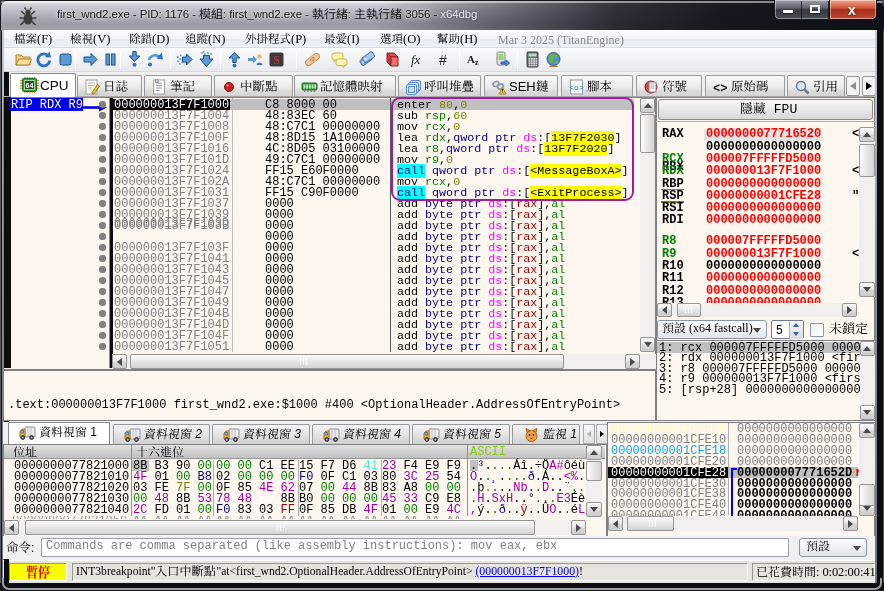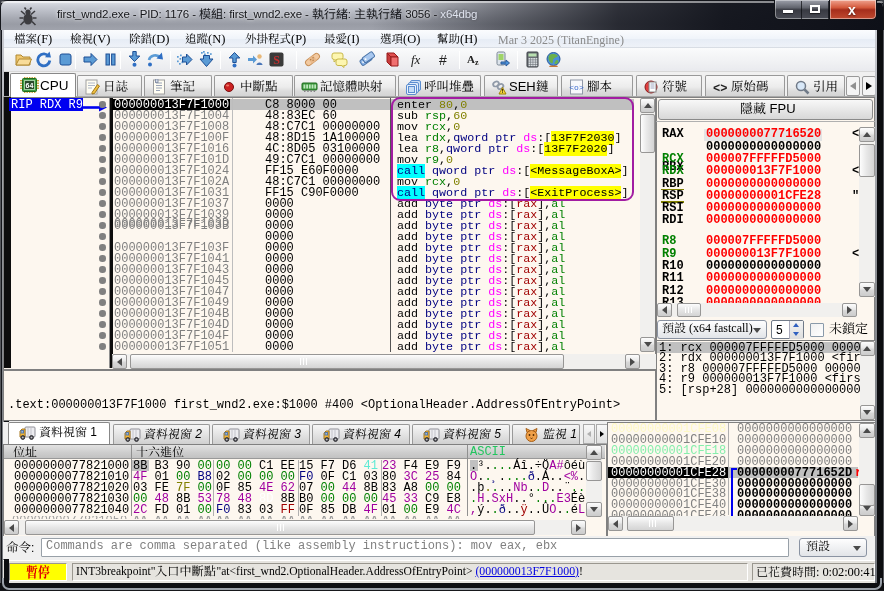--- a/index.html
+++ b/index.html
@@ -608,21 +608,21 @@
 <div style="position:absolute;left:306px;top:358px;width:1px;height:7px;background:#9a9a9a;border-right:1px solid #fff"></div>
 <div style="position:absolute;left:3px;top:370px;width:653px;height:51px;background:#fdf7ef;border:1px solid #808080"></div>
 <div style="position:absolute;line-height:0;left:8px;top:400px;"><span class="mono" style="color:#000">.text:000000013F7F1000 first_wnd2.exe:$1000 #400 &lt;OptionalHeader.AddressOfEntryPoint&gt;</span></div>
 <div style="position:absolute;left:656px;top:97px;width:219px;height:273px;background:#fdf7ef;border:1px solid #808080"></div>
 <div style="position:absolute;left:658px;top:99px;width:215px;height:21px;background:linear-gradient(180deg,#f8f8f8,#e8e8e8 50%,#d8d8d8);border:1px solid #8a8a8a;border-radius:3px"></div>
 <div style="position:absolute;line-height:0;left:740px;top:102px;"><svg width="26.0" height="13.0" viewBox="0 0 2000.0 1000.0" style="vertical-align:-1.82px">
       <g fill="#000" transform="translate(0,860.00) scale(1.000000,-1.000000)">
         <use href="#g49" x="0"></use>
         <use href="#g50" x="1000"></use>
       </g>
-    </svg><span style="font-size:13px;font-family:Liberation Sans, sans-serif"> FPU</span></div>
+    </svg><span style="font-size:13px;font-family:Liberation Mono, monospace"> FPU</span></div>
 <div style="position:absolute;left:656px;top:121px;width:221px;height:1px;background:#b0b0b0"></div>
 <div style="position:absolute;left:704px;top:128.8px;width:118px;height:12px;background:#e4e4e4"></div>
 <div style="position:absolute;line-height:0;left:662px;top:129.3px;"><span class="mono" style="color:#000;font-weight:bold;font-size:12px">RAX</span></div>
 <div style="position:absolute;line-height:0;left:706px;top:129.3px;"><span class="mono" style="color:#f00;font-weight:bold;font-size:12px">0000000077716520</span></div>
 <div style="position:absolute;line-height:0;left:852px;top:129.3px;"><span class="mono" style="color:#000;font-weight:bold">&lt;</span></div>
 <div style="position:absolute;line-height:0;left:662px;top:141.6px;margin-top:20px;"><span class="mono" style="color:#000;font-weight:bold;font-size:12px">RBX</span></div>
 <div style="position:absolute;line-height:0;left:706px;top:141.6px;"><span class="mono" style="color:#000;font-weight:bold;font-size:12px">0000000000000000</span></div>
 <div style="position:absolute;line-height:0;left:662px;top:153.9px;"><span class="mono" style="color:#008000;font-weight:bold;font-size:12px">RCX</span></div>
 <div style="position:absolute;line-height:0;left:706px;top:153.9px;"><span class="mono" style="color:#f00;font-weight:bold;font-size:12px">000007FFFFFD5000</span></div>
 <div style="position:absolute;line-height:0;left:662px;top:166.2px;"><span class="mono" style="color:#008000;font-weight:bold;font-size:12px">RDX</span></div>
@@ -851,21 +851,21 @@
       </g>
     </svg></div>
 <div style="position:absolute;line-height:0;left:136px;top:446px;"><svg width="48.0" height="12.0" viewBox="0 0 4000.0 1000.0" style="vertical-align:-1.68px">
       <g fill="#000" transform="translate(0,860.00) scale(1.000000,-1.000000)">
         <use href="#g62" x="0"></use>
         <use href="#g63" x="1000"></use>
         <use href="#g64" x="2000"></use>
         <use href="#g60" x="3000"></use>
       </g>
     </svg></div>
-<div style="position:absolute;line-height:0;left:470px;top:446.5px;"><span class="mono" style="color:#22c55e">ASCII</span></div>
+<div style="position:absolute;line-height:0;left:470px;top:446.5px;"><span class="mono" style="color:#84cc16">ASCII</span></div>
 <div style="position:absolute;left:131px;top:445px;width:1px;height:71px;background:#909090"></div>
 <div style="position:absolute;left:466.5px;top:445px;width:1px;height:71px;background:#909090"></div>
 <div style="position:absolute;left:213px;top:460px;width:1px;height:56px;background:#b0b0b0"></div>
 <div style="position:absolute;left:298px;top:460px;width:1px;height:56px;background:#b0b0b0"></div>
 <div style="position:absolute;left:381px;top:460px;width:1px;height:56px;background:#b0b0b0"></div>
 <div style="position:absolute;left:131.5px;top:460px;width:17px;height:11px;background:#c0c0c0"></div>
 <div style="position:absolute;left:469.5px;top:460px;width:8px;height:11px;background:#c0c0c0"></div>
 <div style="position:absolute;line-height:0;left:14px;top:460.5px;"><span class="mono" style="color:#000">0000000077821000</span></div>
 <div style="position:absolute;line-height:0;left:133px;top:460.5px;"><span class="mono" style="color:#000">8B</span></div>
 <div style="position:absolute;line-height:0;left:154.5px;top:460.5px;"><span class="mono" style="color:#000">B3</span></div>
@@ -893,21 +893,21 @@
 <div style="position:absolute;line-height:0;left:237.5px;top:471.5px;"><span class="mono" style="color:#008000">00</span></div>
 <div style="position:absolute;line-height:0;left:259px;top:471.5px;"><span class="mono" style="color:#008000">00</span></div>
 <div style="position:absolute;line-height:0;left:280.5px;top:471.5px;"><span class="mono" style="color:#008000">00</span></div>
 <div style="position:absolute;line-height:0;left:299px;top:471.5px;"><span class="mono" style="color:#000080">F0</span></div>
 <div style="position:absolute;line-height:0;left:320.5px;top:471.5px;"><span class="mono" style="color:#000">0F</span></div>
 <div style="position:absolute;line-height:0;left:342px;top:471.5px;"><span class="mono" style="color:#000">C1</span></div>
 <div style="position:absolute;line-height:0;left:363.5px;top:471.5px;"><span class="mono" style="color:#000">03</span></div>
 <div style="position:absolute;line-height:0;left:382px;top:471.5px;"><span class="mono" style="color:#000">80</span></div>
 <div style="position:absolute;line-height:0;left:403.5px;top:471.5px;"><span class="mono" style="color:#A000A0">3C</span></div>
 <div style="position:absolute;line-height:0;left:425px;top:471.5px;"><span class="mono" style="color:#A000A0">25</span></div>
-<div style="position:absolute;line-height:0;left:446.5px;top:471.5px;"><span class="mono" style="color:#000">84</span></div>
+<div style="position:absolute;line-height:0;left:446.5px;top:471.5px;"><span class="mono" style="color:#000">54</span></div>
 <div style="position:absolute;line-height:0;left:470px;top:471.5px;"><span class="mono"><span style="color:#A000A0">O</span><span style="color:#000">.</span><span style="color:#008000">.</span><span style="color:#000080">¸</span><span style="color:#000">.</span><span style="color:#008000">.</span><span style="color:#008000">.</span><span style="color:#008000">.</span><span style="color:#000080">ð</span><span style="color:#000">.</span><span style="color:#000">Á</span><span style="color:#000">.</span><span style="color:#000">.</span><span style="color:#A000A0">&lt;</span><span style="color:#A000A0">%</span><span style="color:#000">.</span></span></div>
 <div style="position:absolute;line-height:0;left:14px;top:482.5px;"><span class="mono" style="color:#000">0000000077821020</span></div>
 <div style="position:absolute;line-height:0;left:133px;top:482.5px;"><span class="mono" style="color:#000">03</span></div>
 <div style="position:absolute;line-height:0;left:154.5px;top:482.5px;"><span class="mono" style="color:#000">FE</span></div>
 <div style="position:absolute;line-height:0;left:176px;top:482.5px;"><span class="mono" style="color:#808000">7F</span></div>
 <div style="position:absolute;line-height:0;left:197.5px;top:482.5px;"><span class="mono" style="color:#008000">00</span></div>
 <div style="position:absolute;line-height:0;left:216px;top:482.5px;"><span class="mono" style="color:#000">0F</span></div>
 <div style="position:absolute;line-height:0;left:237.5px;top:482.5px;"><span class="mono" style="color:#000">85</span></div>
 <div style="position:absolute;line-height:0;left:259px;top:482.5px;"><span class="mono" style="color:#A000A0">4E</span></div>
 <div style="position:absolute;line-height:0;left:280.5px;top:482.5px;"><span class="mono" style="color:#A000A0">62</span></div>
@@ -999,21 +999,21 @@
 <div style="position:absolute;left:25px;top:520px;width:510px;height:15px;background:linear-gradient(180deg,#fdfdfd,#e8e8e8 45%,#d4d4d4);border:1px solid #979695;border-radius:2px"></div>
 <div style="position:absolute;left:277px;top:524px;width:1px;height:7px;background:#9a9a9a;border-right:1px solid #fff"></div>
 <div style="position:absolute;left:280px;top:524px;width:1px;height:7px;background:#9a9a9a;border-right:1px solid #fff"></div>
 <div style="position:absolute;left:283px;top:524px;width:1px;height:7px;background:#9a9a9a;border-right:1px solid #fff"></div>
 <div style="position:absolute;left:607px;top:422px;width:268px;height:115px;background:#fdf7ef;border:1px solid #808080"></div>
 <div style="position:absolute;left:728px;top:423px;width:1px;height:92px;background:#b0b0b0"></div>
 <div style="position:absolute;line-height:0;left:611px;top:424px;"><span class="mono" style="color:#fef9c3">00000000001CFE08</span></div>
 <div style="position:absolute;line-height:0;left:737px;top:424px;"><span class="mono" style="color:#808080;font-weight:normal">0000000000000000</span></div>
 <div style="position:absolute;line-height:0;left:611px;top:434.9px;"><span class="mono" style="color:#808080">00000000001CFE10</span></div>
 <div style="position:absolute;line-height:0;left:737px;top:434.9px;"><span class="mono" style="color:#808080;font-weight:normal">0000000000000000</span></div>
-<div style="position:absolute;line-height:0;left:611px;top:445.8px;"><span class="mono" style="color:#86efac">00000000001CFE18</span></div>
+<div style="position:absolute;line-height:0;left:611px;top:445.8px;"><span class="mono" style="color:#0ea5e9">00000000001CFE18</span></div>
 <div style="position:absolute;line-height:0;left:737px;top:445.8px;"><span class="mono" style="color:#808080;font-weight:normal">0000000000000000</span></div>
 <div style="position:absolute;line-height:0;left:611px;top:456.7px;"><span class="mono" style="color:#808080">00000000001CFE20</span></div>
 <div style="position:absolute;line-height:0;left:737px;top:456.7px;"><span class="mono" style="color:#808080;font-weight:normal">0000000000000000</span></div>
 <div style="position:absolute;left:608px;top:466.9px;width:120px;height:11.1px;background:#000"></div>
 <div style="position:absolute;left:729px;top:466.9px;width:129px;height:11.1px;background:#c0c0c0"></div>
 <div style="position:absolute;line-height:0;left:611px;top:467.6px;"><span class="mono" style="color:#fff">00000000001CFE28</span></div>
 <div style="position:absolute;line-height:0;left:737px;top:467.6px;"><span class="mono" style="color:#000;font-weight:bold">000000007771652D</span></div>
 <div style="position:absolute;line-height:0;left:855px;top:467.6px;"><span class="mono" style="color:#f00;font-weight:bold">r</span></div>
 <div style="position:absolute;left:730.5px;top:468.1px;width:6px;height:2px;background:#0000f0"></div>
 <div style="position:absolute;left:730.5px;top:468.1px;width:2.4px;height:10.8px;background:#0000f0"></div>

